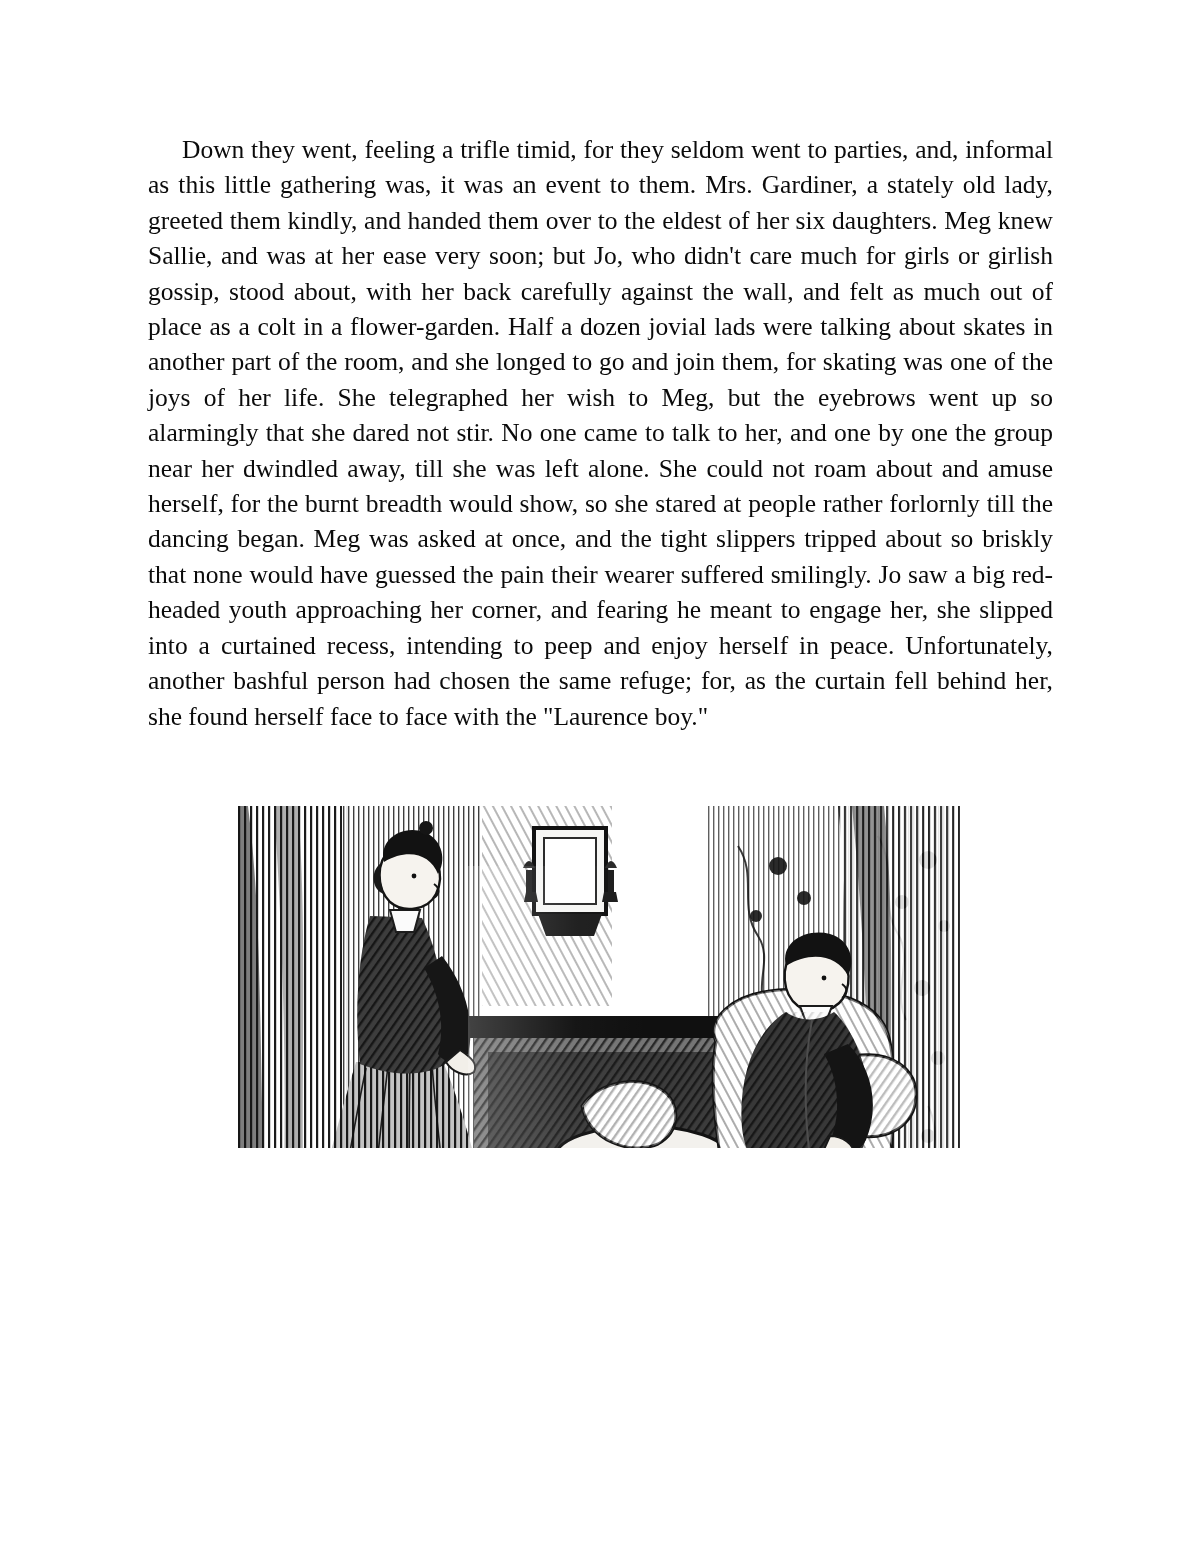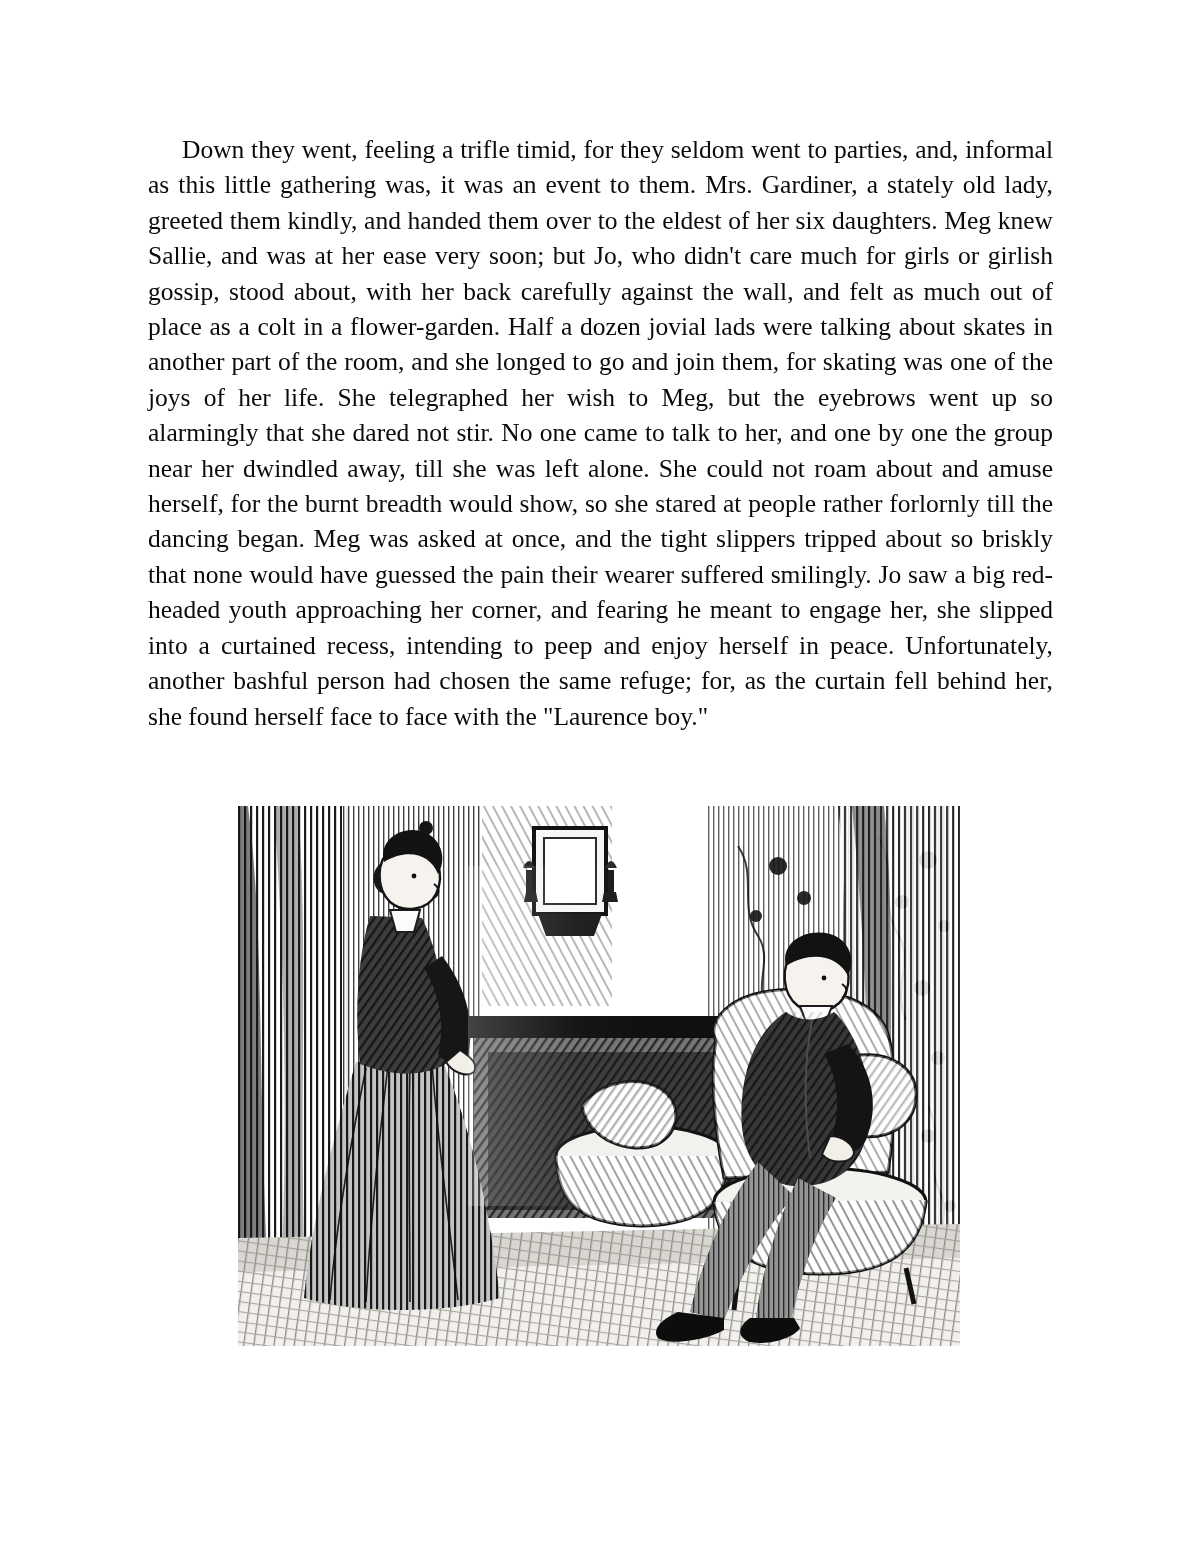--- a/index.html
+++ b/index.html
@@ -3,21 +3,21 @@
 <meta charset="utf-8">
 <style>
   html, body {
     margin: 0;
     padding: 0;
     background: #ffffff;
   }
   .page {
     position: relative;
     width: 1200px;
-    height: 1552px;
+    height: 1148px;
     background: #ffffff;
     margin: 0 auto;
     overflow: hidden;
   }
   .text-block {
     position: absolute;
     left: 148px;
     top: 132px;
     width: 905px;
     font-family: "Liberation Serif", "DejaVu Serif", serif;

